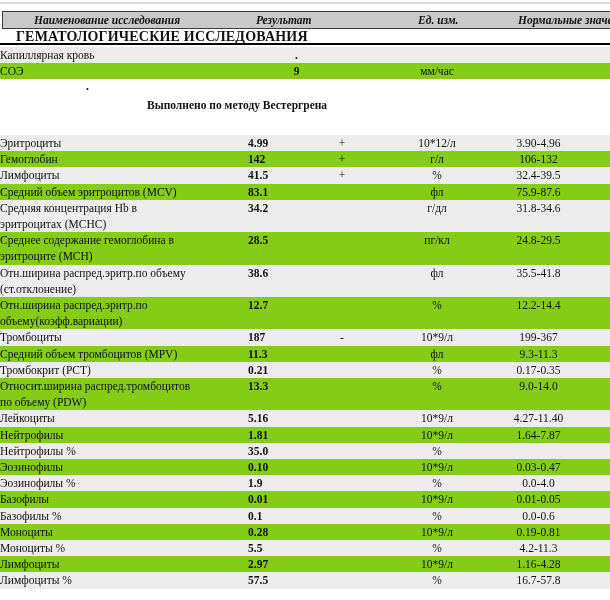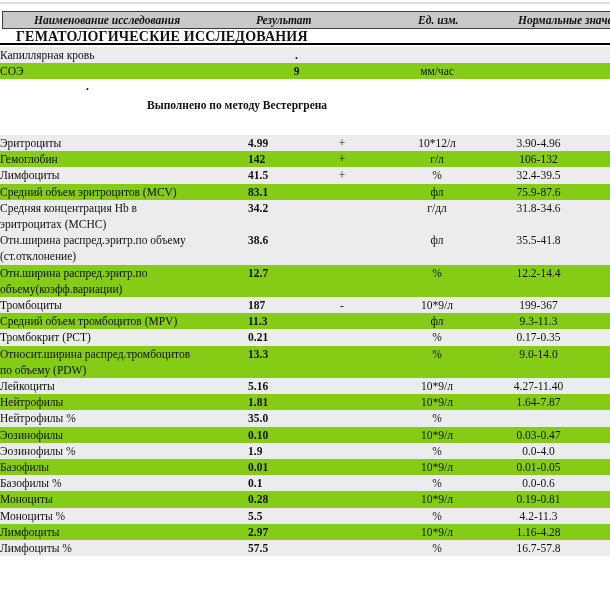--- a/index.html
+++ b/index.html
@@ -126,20 +126,28 @@
         <div class="c range">75.9-87.6</div>
       </div>
       <div class="row shaded">
         <div class="c name">Средняя концентрация Hb в
 эритроцитах (MCHC)</div>
         <div class="c result">34.2</div>
         <div class="c flag"></div>
         <div class="c units">г/дл</div>
         <div class="c range">31.8-34.6</div>
       </div>
+      <div class="row">
+        <div class="c name">Среднее содержание гемоглобина в
+эритроците (MCH)</div>
+        <div class="c result">28.5</div>
+        <div class="c flag"></div>
+        <div class="c units">пг/кл</div>
+        <div class="c range">24.8-29.5</div>
+      </div>
       <div class="row shaded">
         <div class="c name">Отн.ширина распред.эритр.по объему
 (ст.отклонение)</div>
         <div class="c result">38.6</div>
         <div class="c flag"></div>
         <div class="c units">фл</div>
         <div class="c range">35.5-41.8</div>
       </div>
       <div class="row">
         <div class="c name">Отн.ширина распред.эритр.по

